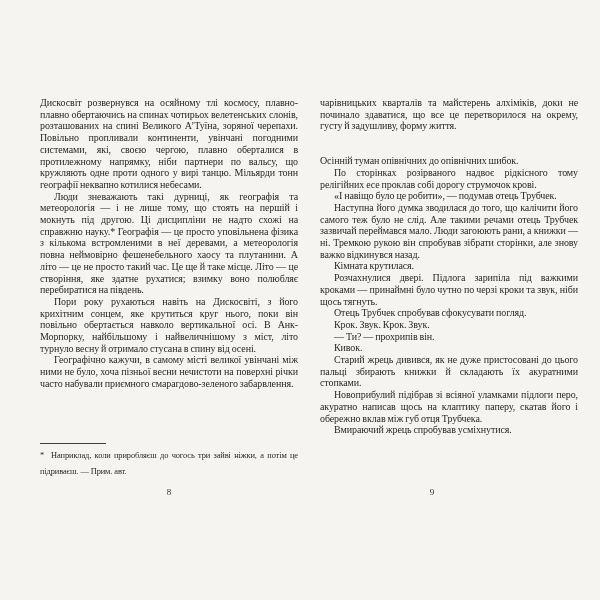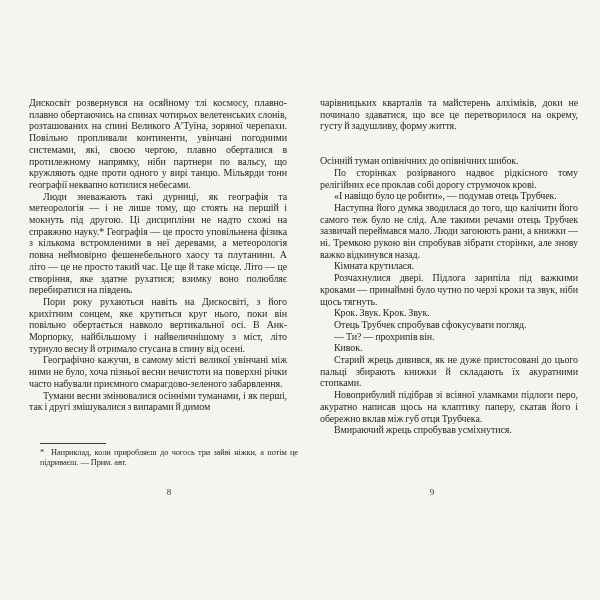--- a/index.html
+++ b/index.html
@@ -14,33 +14,33 @@
     position: absolute;
     top: 97px;
     width: 258px;
     color: #282828;
     font-size: 10px;
     line-height: 11.7px;
     text-align: justify;
     letter-spacing: -0.1px;
     word-spacing: -0.4px;
   }
-  #page-left  { left: 29px; }
+  #page-left  { left: 40px; }
   #page-right { left: 320px; }
   .page p { margin: 0; }
   .page p.indent { text-indent: 14px; }
   .page p.gap { margin-top: 23px; }
   .it { }
   .footnote {
     position: absolute;
     left: 40px; top: 443px;
     width: 258px;
     color: #282828;
     font-size: 8.4px;
-    line-height: 10px;
+    line-height: 16px;
     text-align: justify;
     letter-spacing: -0.1px;
   }
   .footnote-rule {
     width: 66px; height: 0;
     border-top: 1px solid #3c3c3c;
     margin-bottom: 4px;
   }
   .footnote-marker { display: inline-block; margin-right: 7px; }
   .page-number {
@@ -55,32 +55,31 @@
   #page-number-right { left: 303px; }
 </style>
 </head>
 <body style="background: rgb(245, 244, 241);">
 
 <div id="page-left" class="page">
     <p><span>Дискосвіт розвернувся на осяйному тлі космосу, плавно-плавно обертаючись на спинах чотирьох велетенських слонів, розташованих на спині Великого А’Туїна, зоряної черепахи. Повільно пропливали континенти, увінчані погодними системами, які, своєю чергою, плавно оберталися в протилежному напрямку, ніби партнери по вальсу, що кружляють одне проти одного у вирі танцю. Мільярди тонн географії неквапно котилися небесами.</span></p>
     <p class="indent"><span>Люди зневажають такі дурниці, як географія та метеорологія — і не лише тому, що стоять на першій і мокнуть під другою. Ці дисципліни не надто схожі на справжню науку.* Географія — це просто уповільнена фізика з кількома встромленими в неї деревами, а метеорологія повна неймовірно фешенебельного хаосу та плутанини. А літо — це не просто такий час. Це ще й таке місце. Літо — це створіння, яке здатне рухатися; взимку воно полюбляє перебиратися на південь.</span></p>
     <p class="indent"><span>Пори року рухаються навіть на Дискосвіті, з його крихітним сонцем, яке крутиться круг нього, поки він повільно обертається навколо вертикальної осі. В Анк-Морпорку, найбільшому і найвеличнішому з міст, літо турнуло весну й отримало стусана в спину від осені.</span></p>
     <p class="indent"><span>Географічно кажучи, в самому місті великої увінчані між ними не було, хоча пізньої весни нечистоти на поверхні річки часто набували приємного смарагдово-зеленого забарвлення.</span></p>
-    <p class="indent"><span>Тумани весни змінювалися осінніми туманами, і як перші, так і другі змішувалися з випарами й димом</span></p>
   </div>
 <div id="page-right" class="page">
     <p><span>чарівницьких кварталів та майстерень алхіміків, доки не починало здаватися, що все це перетворилося на окрему, густу й задушливу, форму життя.</span></p>
     <p class="gap"><span>Осінній туман опівнічних до опівнічних шибок.</span></p>
     <p class="indent"><span>По сторінках розірваного надвоє рідкісного тому релігійних есе проклав собі дорогу струмочок крові.</span></p>
     <p class="indent"><span>«І навіщо було це робити», — подумав отець Трубчек.</span></p>
     <p class="indent"><span>Наступна його думка зводилася до того, що калічити його самого теж було не слід. Але такими речами отець Трубчек зазвичай переймався мало. Люди загоюють рани, а книжки — ні. Тремкою рукою він спробував зібрати сторінки, але знову важко відкинувся назад.</span></p>
     <p class="indent"><span>Кімната крутилася.</span></p>
     <p class="indent"><span>Розчахнулися двері. Підлога зарипіла під важкими кроками — принаймні було чутно по черзі кроки та звук, ніби щось тягнуть.</span></p>
+    <p class="indent"><span>Отець Трубчек спробував сфокусувати погляд.</span></p>
     <p class="indent"><span>Крок. Звук. Крок. Звук.</span></p>
-    <p class="indent"><span>Отець Трубчек спробував сфокусувати погляд.</span></p>
     <p class="indent"><span>— </span><span class="it">Ти?</span><span> — прохрипів він.</span></p>
     <p class="indent"><span>Кивок.</span></p>
     <p class="indent"><span>Старий жрець дивився, як не дуже пристосовані до цього пальці збирають книжки й складають їх акуратними стопками.</span></p>
     <p class="indent"><span>Новоприбулий підібрав зі всіяної уламками підлоги перо, акуратно написав щось на клаптику паперу, скатав його і обережно вклав між губ отця Трубчека.</span></p>
     <p class="indent"><span>Вмираючий жрець спробував усміхнутися.</span></p>
   </div>
 
 <div class="footnote">
   <div class="footnote-rule"></div>
   <div>

